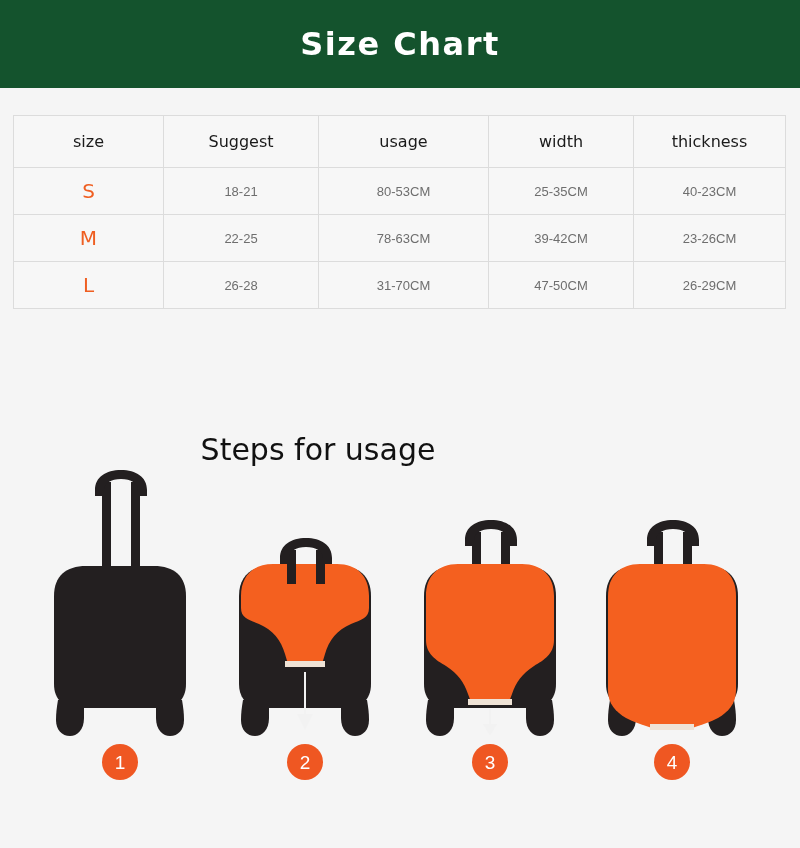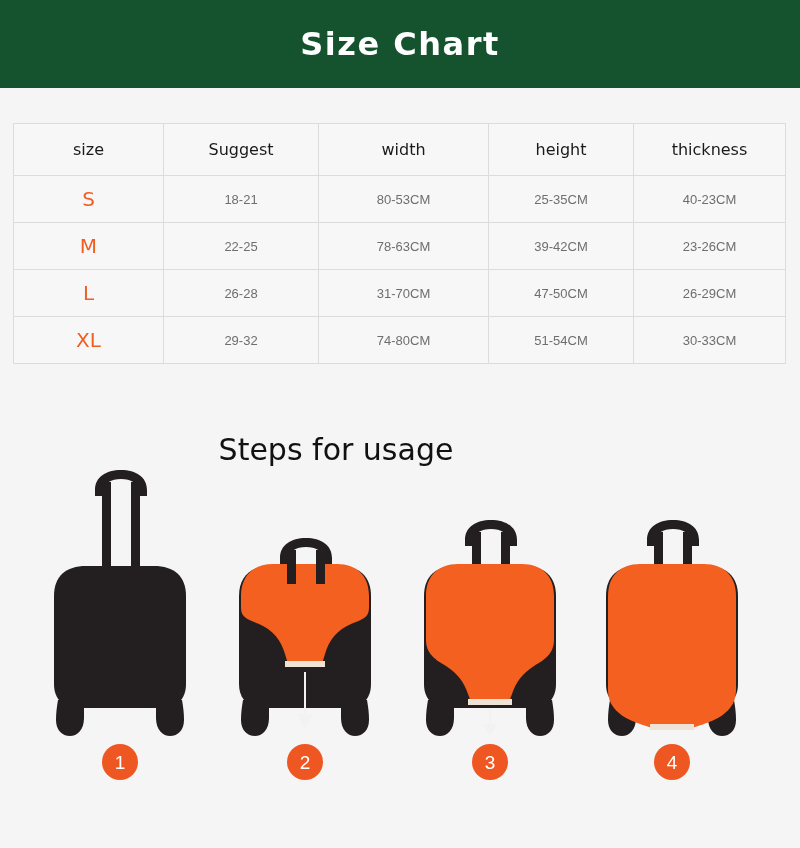--- a/index.html
+++ b/index.html
@@ -45,21 +45,20 @@
     position: absolute;
     left: 13px;
     top: 115px;
     width: 772px;
   }
   table.size-table {
     width: 772px;
     border-collapse: collapse;
     table-layout: fixed;
     background: #737373;
-    margin-top: 8px;
   }
   table.size-table th,
   table.size-table td {
     border: 1px solid #dcdcdc;
     text-align: center;
     background: #f7f7f7;
   }
   table.size-table th {
     height: 49px;
     font-family: "DejaVu Sans", sans-serif;
@@ -89,21 +88,20 @@
   .steps-title {
     position: absolute;
     left: 0;
     top: 432px;
     width: 636px;
     text-align: center;
     font-family: "DejaVu Sans", sans-serif;
     font-size: 30px;
     font-weight: 400;
     color: #111111;
-    padding-left: 18px;
   }
 
   .steps-row {
     position: absolute;
     left: 0;
     top: 470px;
     width: 800px;
     height: 310px;
   }
   .step {
@@ -163,22 +161,22 @@
         <col class="c1">
           <col class="c2">
           <col class="c3">
           <col class="c4">
           <col class="c5">
       </colgroup>
       <thead>
         <tr>
           <th>size</th>
           <th>Suggest</th>
+          <th>usage</th>
           <th>width</th>
-          <th>height</th>
           <th>thickness</th>
         </tr>
       </thead>
       <tbody>
         <tr>
           <td class="size-cell">S</td>
           <td>18-21</td>
           <td>80-53CM</td>
           <td>25-35CM</td>
           <td>40-23CM</td>
@@ -190,27 +188,20 @@
           <td>39-42CM</td>
           <td>23-26CM</td>
         </tr>
         <tr>
           <td class="size-cell">L</td>
           <td>26-28</td>
           <td>31-70CM</td>
           <td>47-50CM</td>
           <td>26-29CM</td>
         </tr>
-        <tr>
-          <td class="size-cell">XL</td>
-          <td>29-32</td>
-          <td>74-80CM</td>
-          <td>51-54CM</td>
-          <td>30-33CM</td>
-        </tr>
       </tbody>
     </table>
   </div>
 
   <div class="steps-title">Steps for usage</div>
 
   <div class="steps-row">
 
     <div class="step step-1">
       <div class="step-figure">

